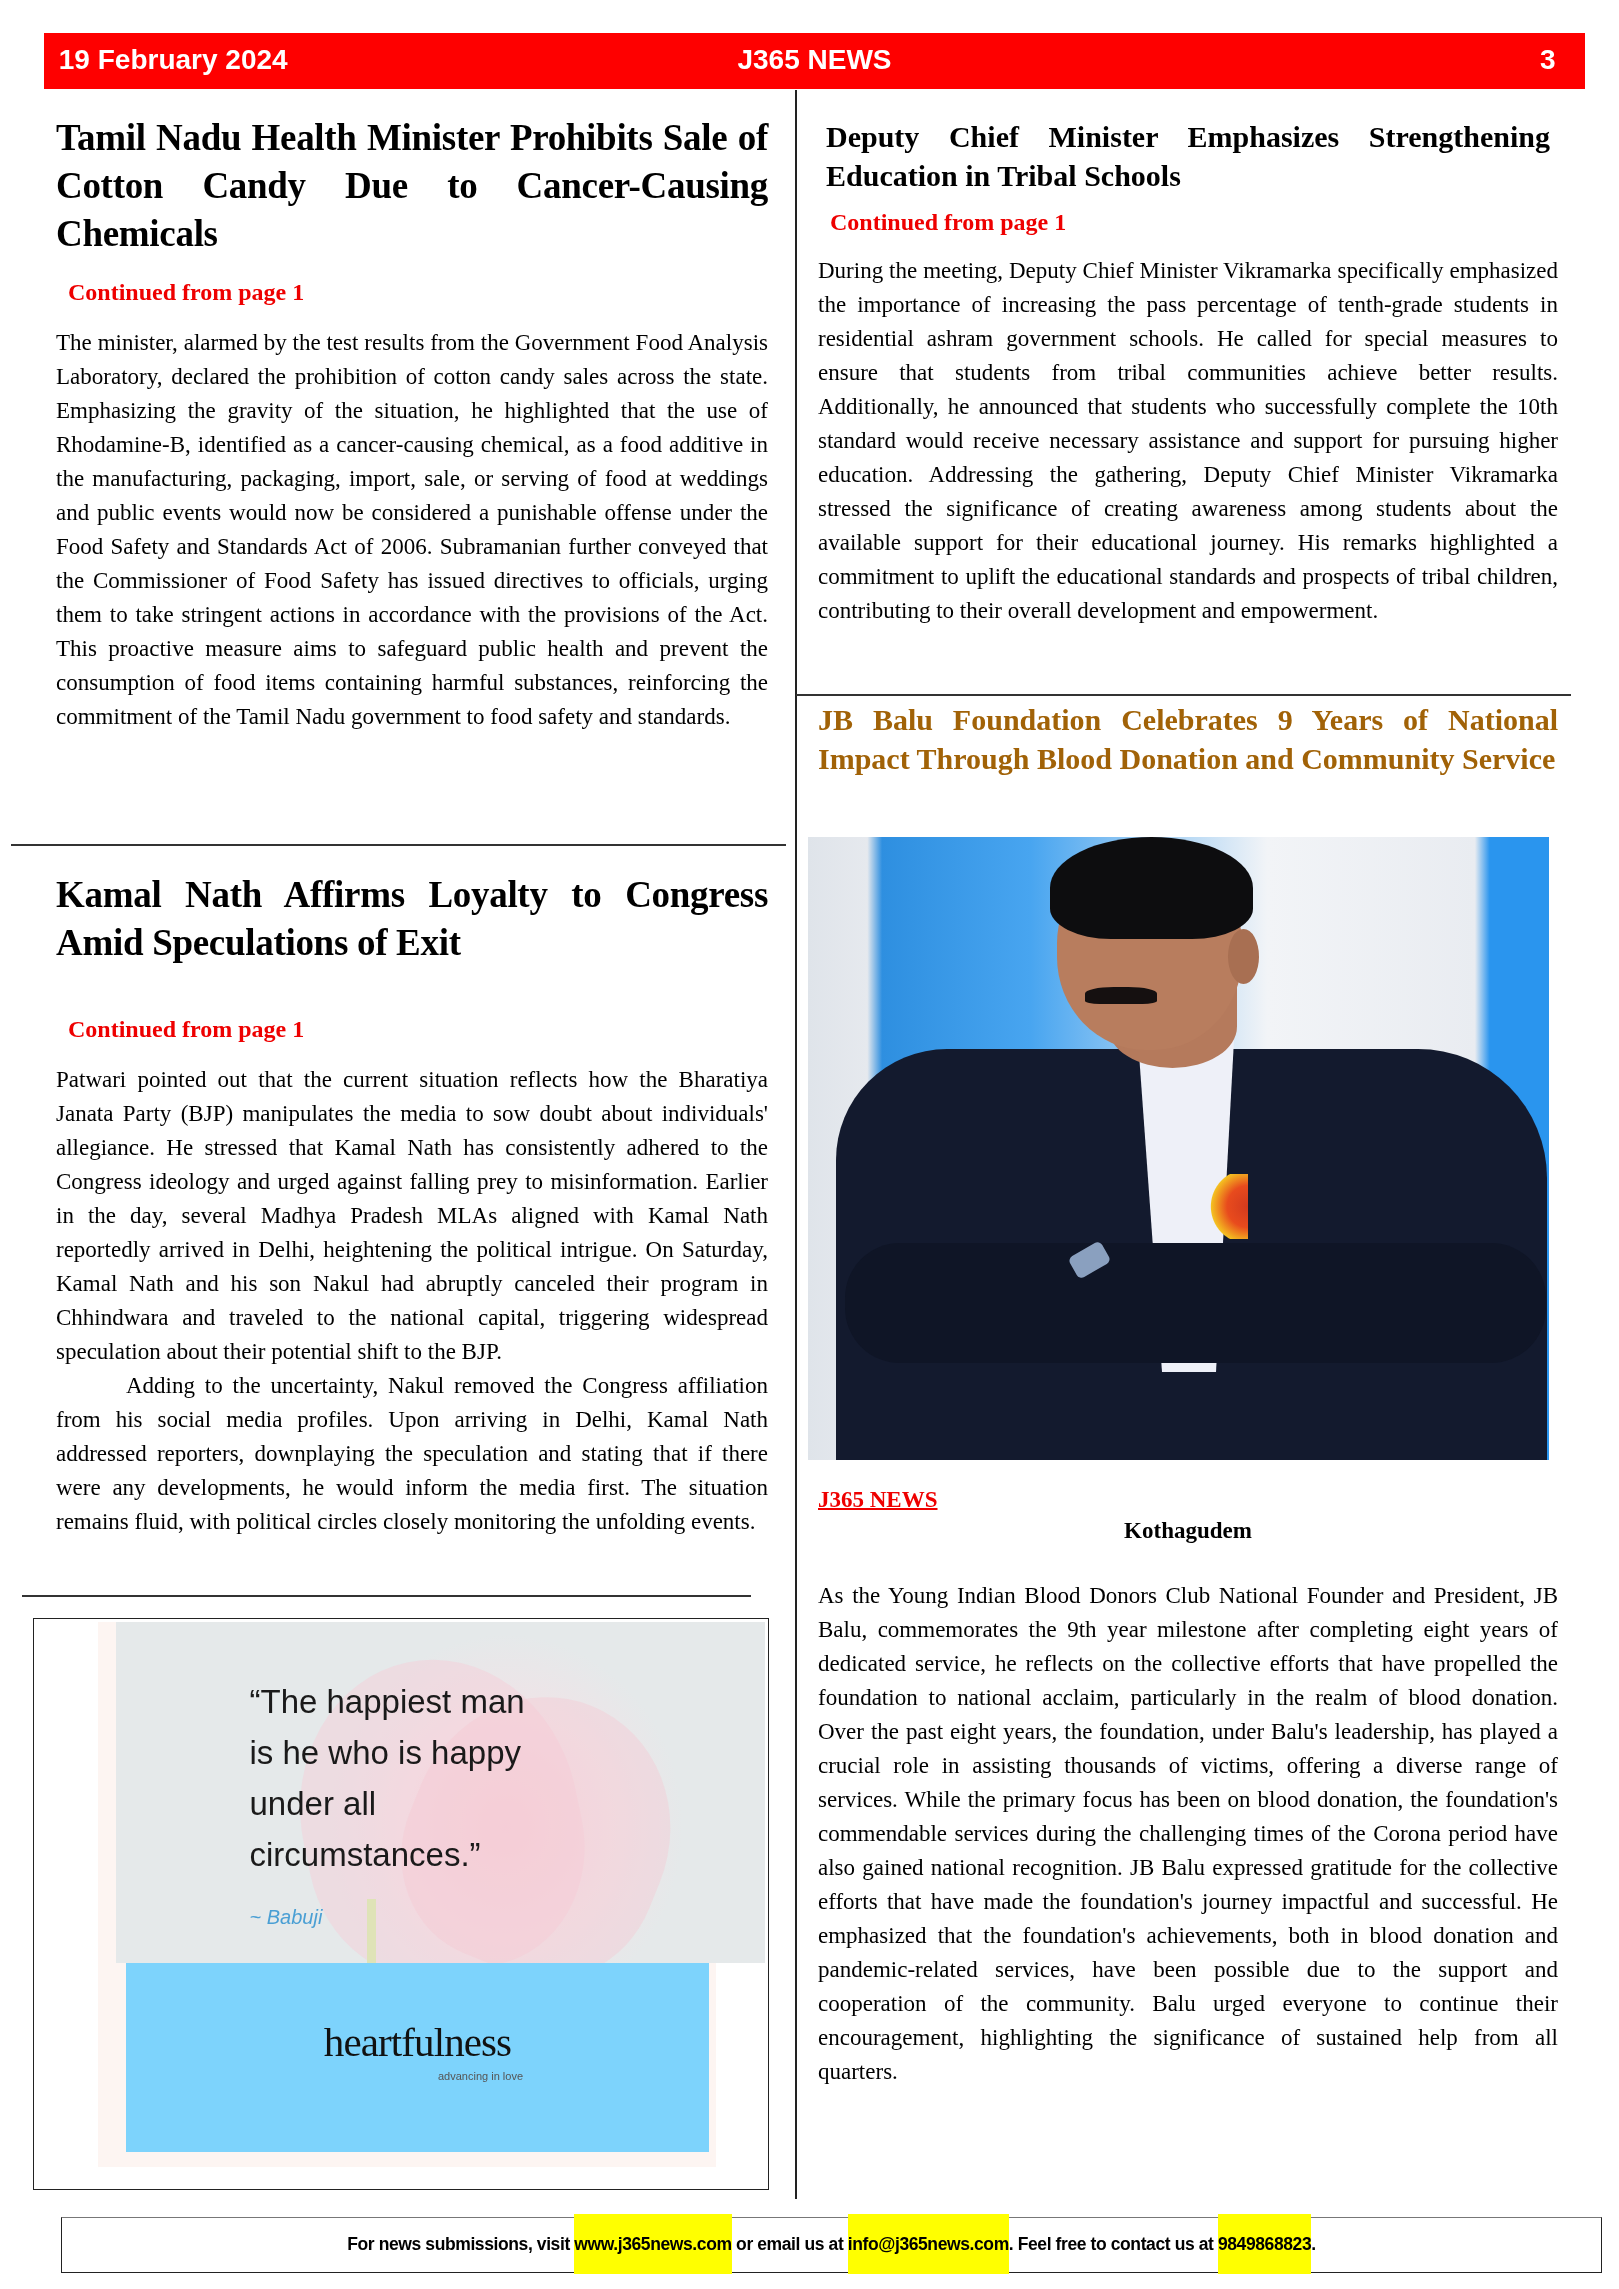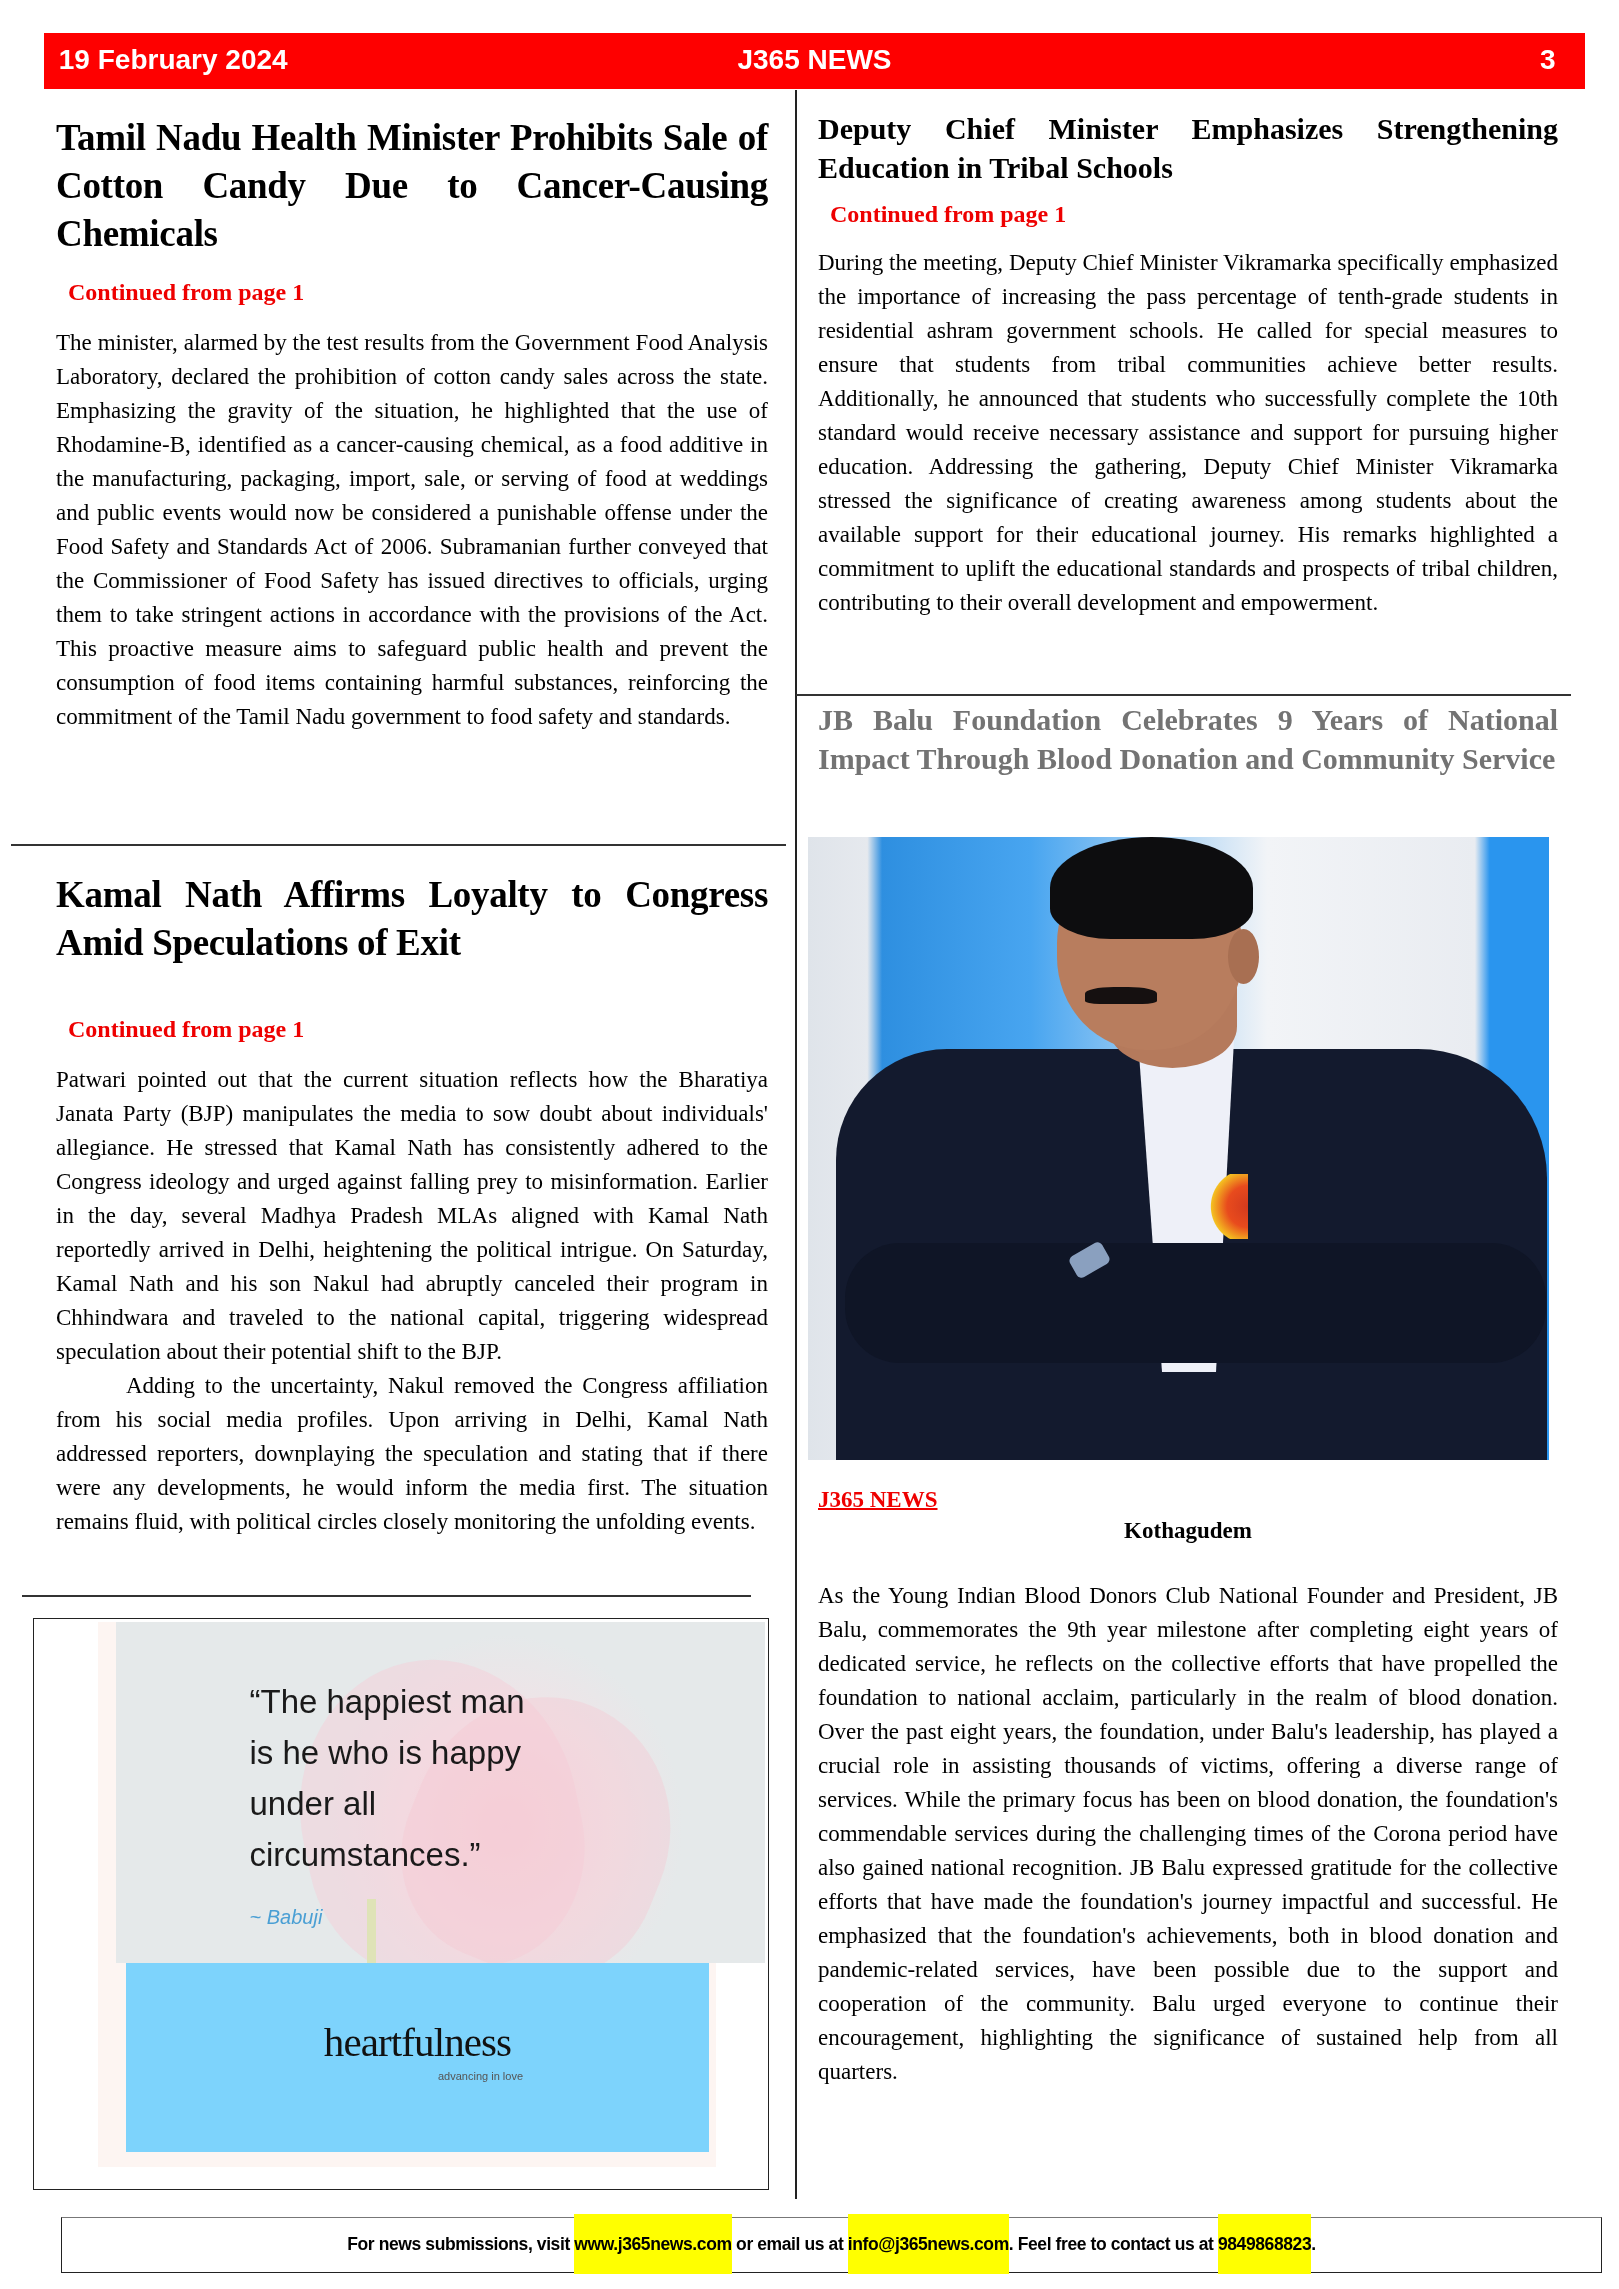--- a/index.html
+++ b/index.html
@@ -10,22 +10,22 @@
     .masthead .date { position: absolute; left: 14.8px; top: 11px; }
     .masthead .title { position: absolute; left: 0; right: 0; top: 11px; text-align: center; }
     .masthead .page { position: absolute; right: 29.5px; top: 11px; }
 
     .col-divider { position: absolute; left: 795px; top: 90px; width: 1.8px; height: 2109px; background: #222; }
 
     .col-left { position: absolute; left: 56px; width: 712px; }
     .col-right { position: absolute; left: 818px; width: 740px; }
 
     .headline { font-weight: bold; font-size: 37px; line-height: 48px; text-align: justify; margin: 0; letter-spacing: -0.3px; }
-    .headline-sm { font-weight: bold; font-size: 30px; line-height: 39px; text-align: justify; margin: 0; }
-    .headline-red { color: #737373; font-weight: bold; font-size: 30px; line-height: 39px; text-align: justify; margin: 0; }
+    .headline-sm { font-weight: bold; font-size: 30px; line-height: 39px; text-align: justify; margin: 8px; }
+    .headline-red { color: #a16207; font-weight: bold; font-size: 30px; line-height: 39px; text-align: justify; margin: 0; }
     .continued { color: #ee0000; font-weight: bold; font-size: 24px; line-height: 29.5px; margin: 12px; }
     .body { font-size: 23px; line-height: 34px; text-align: justify; margin: 0; }
     .indent { text-indent: 70px; }
 
     .sep { position: absolute; height: 1.8px; background: #333; }
 
     .quote-frame { position: absolute; left: 33px; top: 1618px; width: 736px; height: 572px; border: 1.8px solid #222; box-sizing: border-box; background: #fff; }
     .quote-card { position: absolute; left: 98px; top: 1622px; width: 618px; height: 545px; background: #fdf5f2; }
     .quote-img { position: absolute; left: 17.5px; top: 0; width: 649px; height: 341px;
       background: radial-gradient(ellipse 222px 240px at 60% 60%, #f6d6dc 0%, #f1e3e7 45%, rgba(228,232,234,0) 80%), #e5e9ea; overflow: hidden; }

